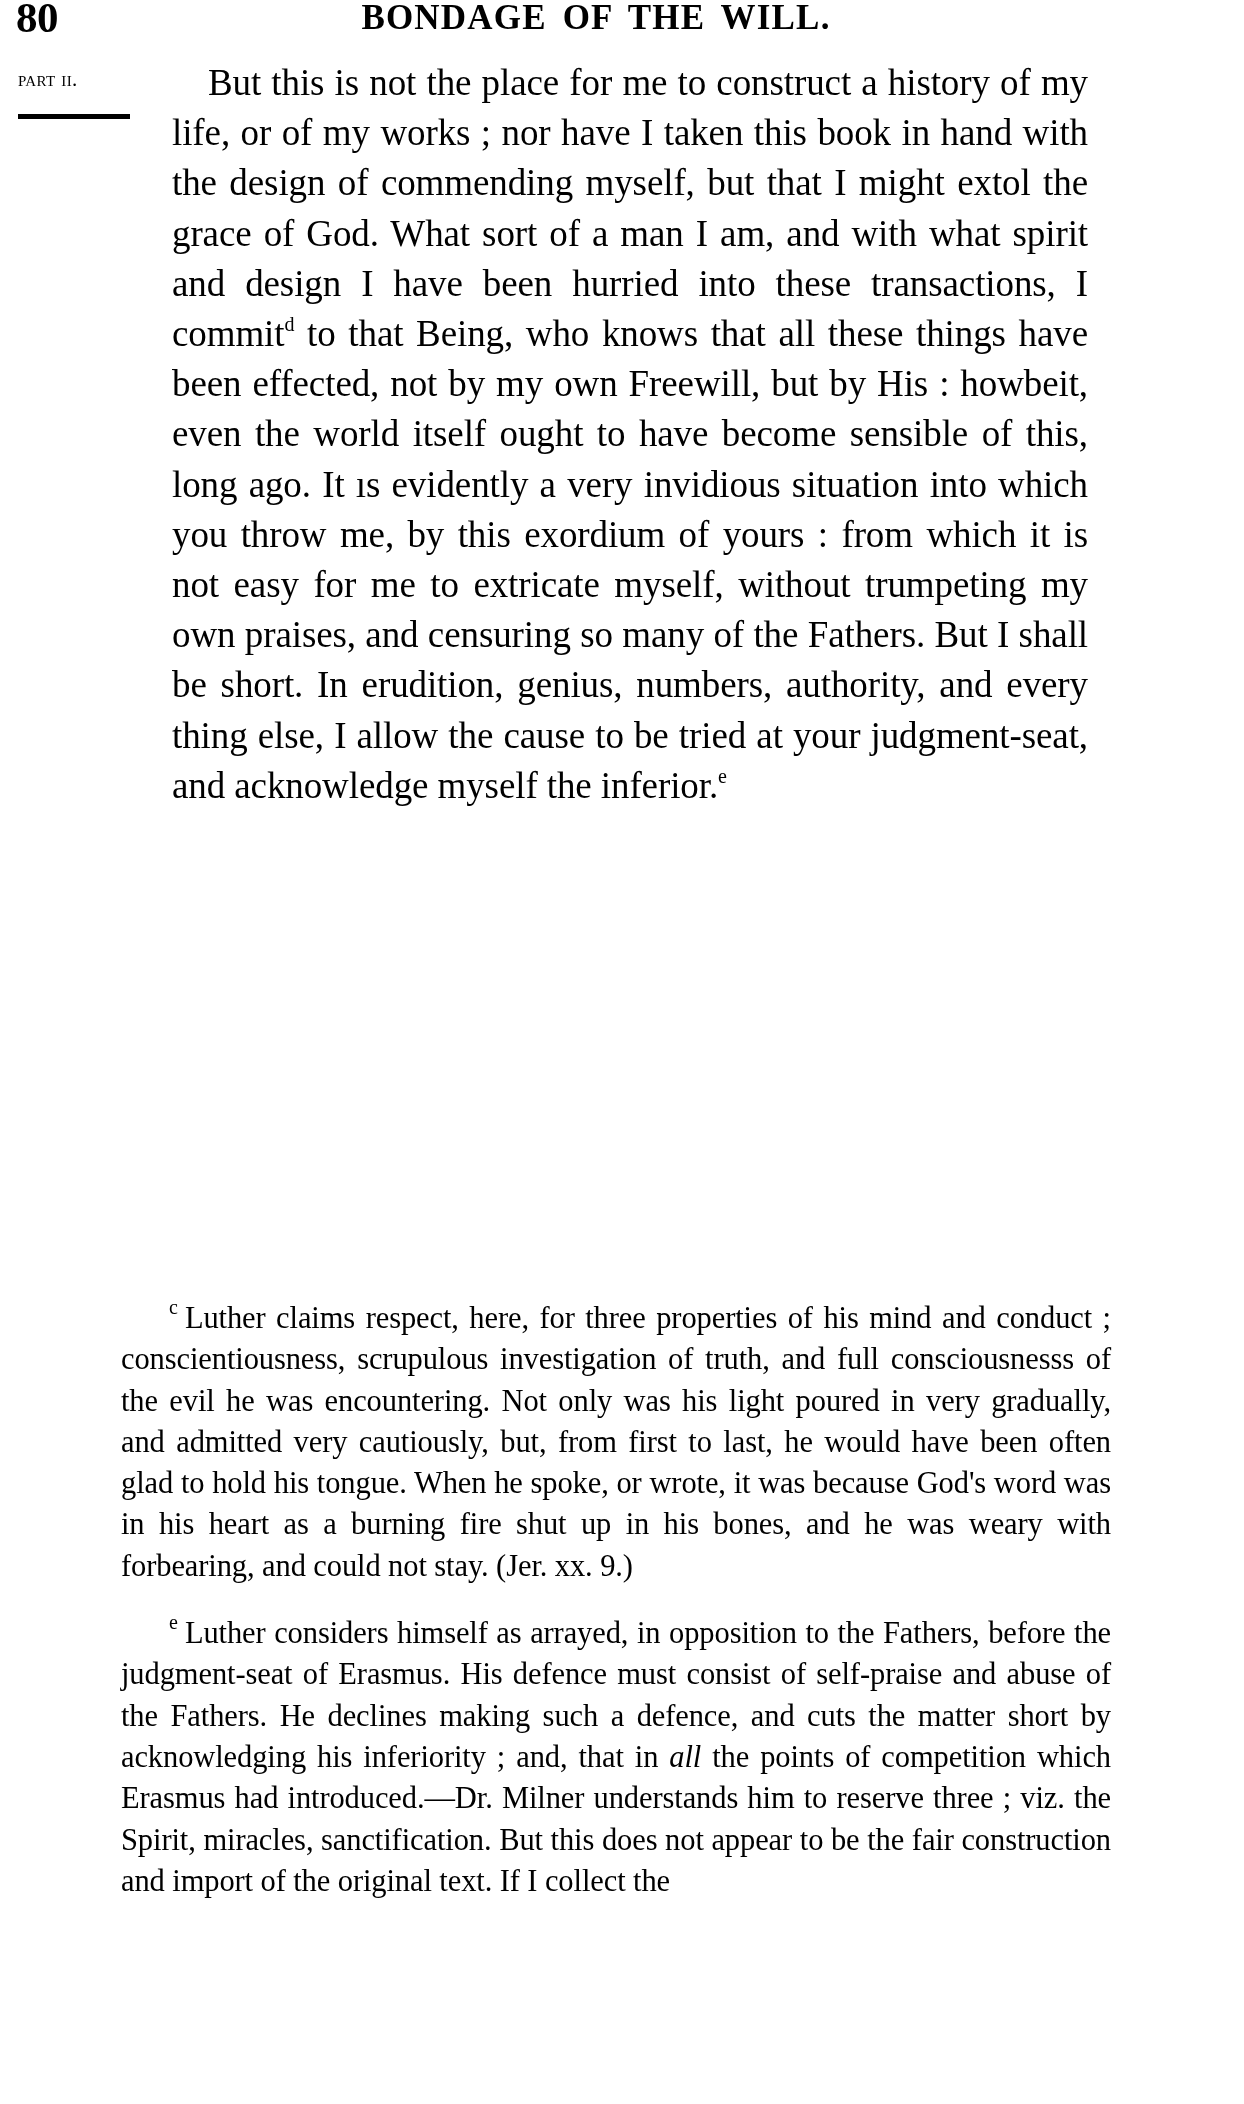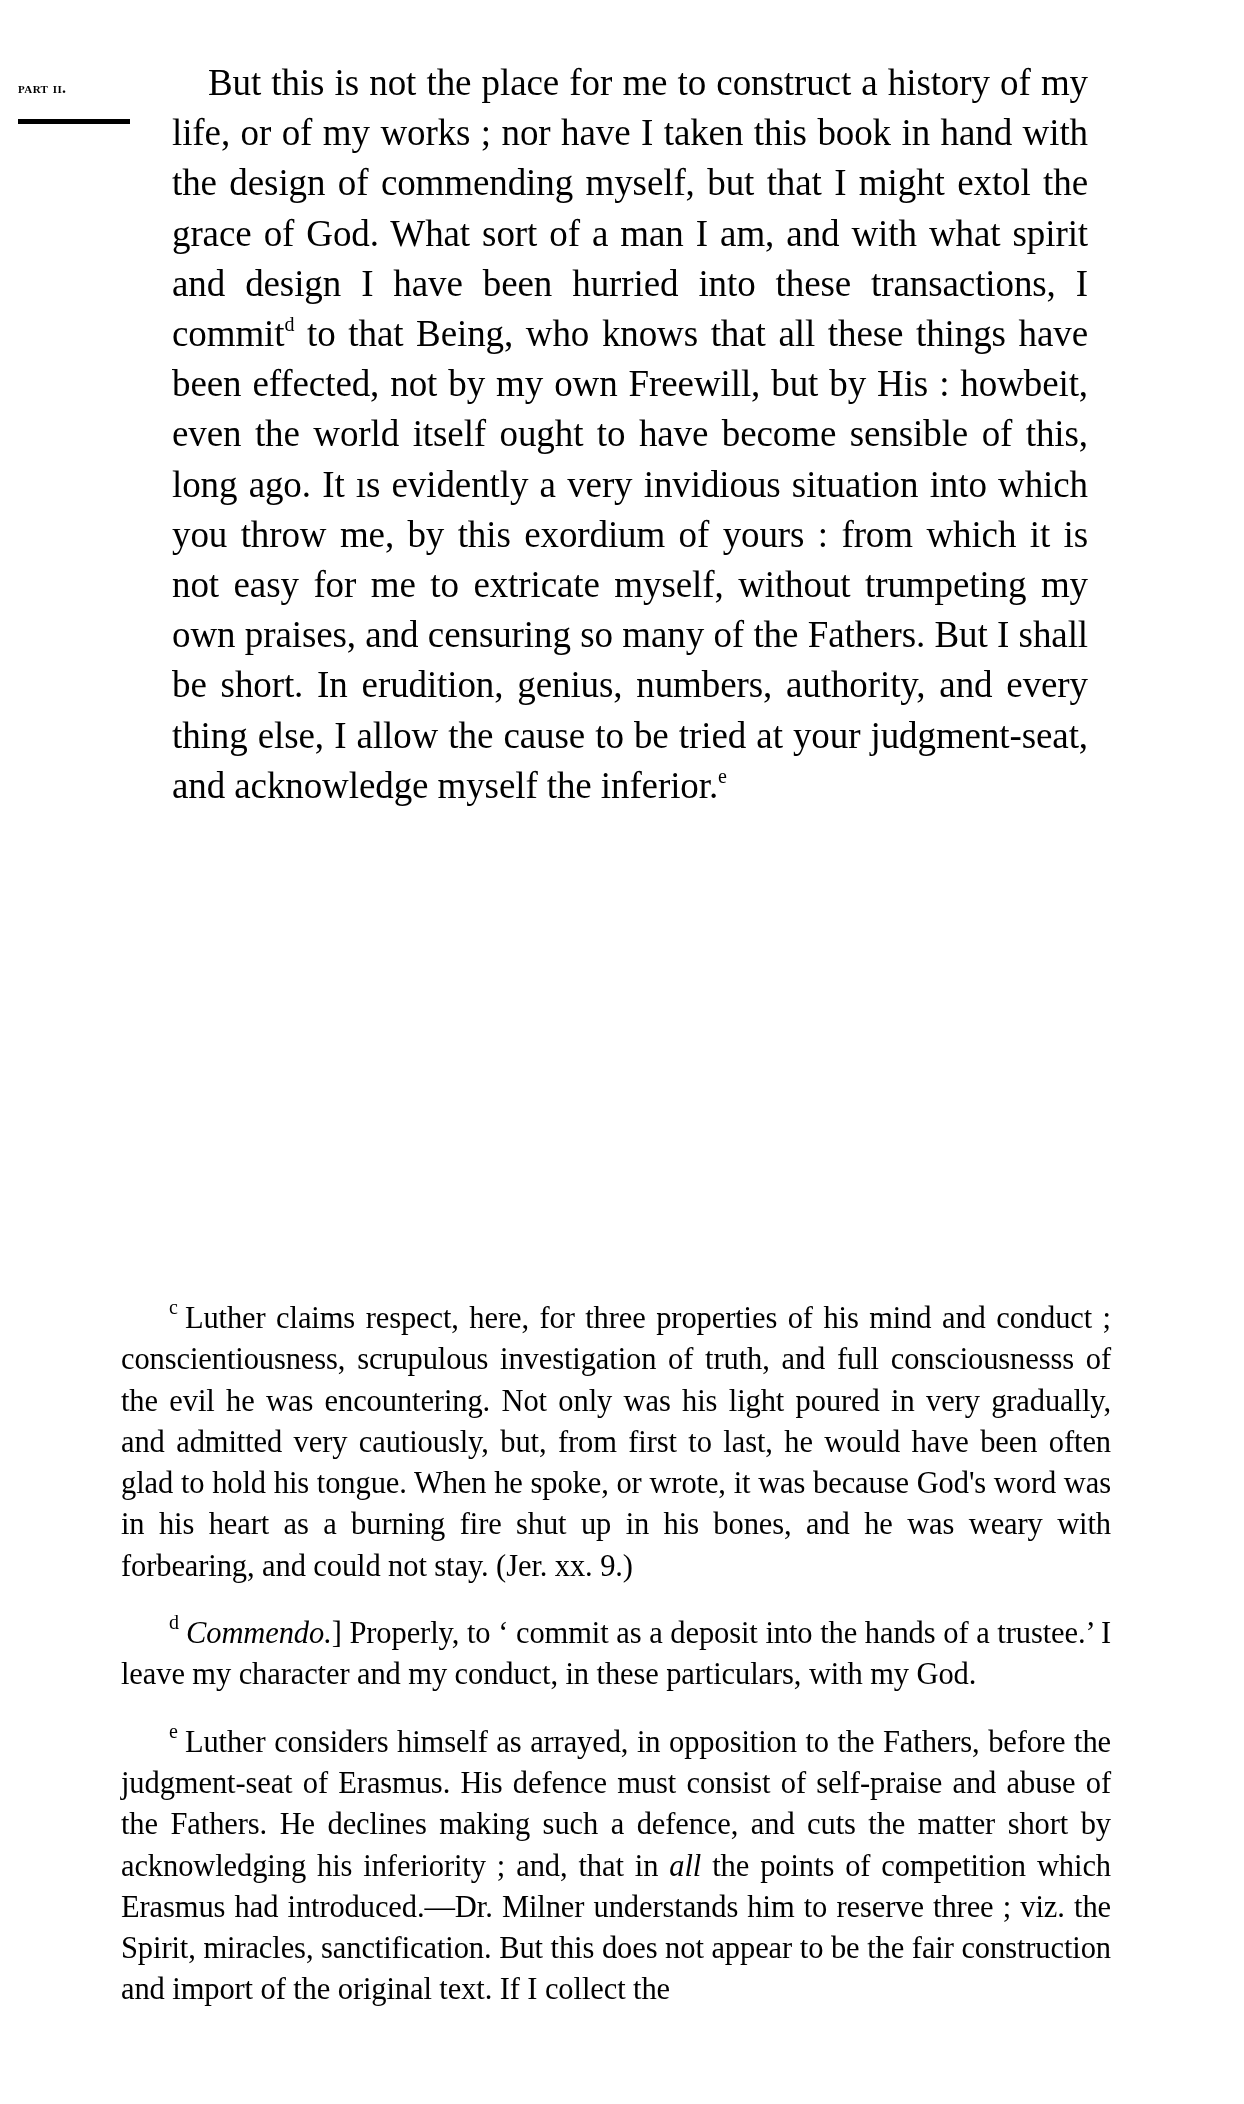--- a/index.html
+++ b/index.html
@@ -56,27 +56,26 @@
   
   .margin-note {
     position: absolute;
     left: 18px;
     top: 67px;
     width: 140px;
     text-align: left;
   }
   .margin-note .part-label {
     display: block;
-    font-size: 16px;
-    font-weight: 700;
+    font-size: 21px;
+    font-weight: 400;
     letter-spacing: 0.4px;
     white-space: nowrap;
     font-variant: small-caps;
     text-transform: lowercase;
-    margin-top: 12px;
   }
   .margin-note .part-rule {
     display: block;
     width: 112px;
     height: 5px;
     background: #000;
     margin-top: 22px;
   }
 
   
@@ -129,36 +128,39 @@
   }
   i, em {
     font-style: italic;
   }
 </style>
 </head>
 <body>
 
 <div class="page">
 
+  <div class="running-head">
+    <div class="folio">80</div>
+    <div class="head-title">BONDAGE OF THE WILL.</div>
+  </div>
 
   <div class="margin-note">
     <span class="part-label">PART II.</span>
     <span class="part-rule"></span>
   </div>
 
   <div class="body-col">
 
 
     <p class="indent"><span>But this is not the place for me to construct a history of my life, or of my works ; nor have I taken this book in hand with the design of commending myself, but that I might extol the grace of God. What sort of a man I am, and with what spirit and design I have been hurried into these transactions, I commit</span><sup class="ref">d</sup><span> to that Being, who knows that all these things have been effected, not by my own Freewill, but by His : howbeit, even the world itself ought to have become sensible of this, long ago.  It ıs evidently a very invidious situation into which you throw me, by this exordium of yours : from which it is not easy for me to extricate myself, without trumpeting my own praises, and censuring so many of the Fathers. But I shall be short.  In erudition, genius, numbers, authority, and every thing else, I allow the cause to be tried at your judgment-seat, and acknowledge myself the inferior.</span><sup class="ref">e</sup></p>
 
   </div>
 
   <div class="footnotes">
 
     <p class="fn"><span class="fnmark">c</span><span>Luther claims respect, here, for three properties of his mind and conduct ; conscientiousness, scrupulous investigation of truth, and full consciousnesss of the evil he was encountering.  Not only was his light poured in very gradually, and admitted very cautiously, but, from first to last, he would have been often glad to hold his tongue. When he spoke, or wrote, it was because God's word was in his heart as a burning fire shut up in his bones, and he was weary with forbearing, and could not stay. (Jer. xx. 9.)</span></p>
 
-    <p class="fn"><span class="fnmark">d</span><i>Commendo.</i><span>] Properly, to ‘ commit as a deposit into the hands of a trustee.’  I leave my character and my conduct, in these particulars, with my God.</span></p>
 
     <p class="fn"><span class="fnmark">e</span><span>Luther considers himself as arrayed, in opposition to the Fathers, before the judgment-seat of Erasmus.  His defence must consist of self-praise and abuse of the Fathers.  He declines making such a defence, and cuts the matter short by acknowledging his inferiority ; and, that in </span><i>all</i><span> the points of competition which Erasmus had introduced.—Dr. Milner understands him to reserve three ; viz. the Spirit, miracles, sanctification.  But this does not appear to be the fair construction and import of the original text.  If I collect the</span></p>
 
   </div>
 
 </div>
 
 </body></html>

